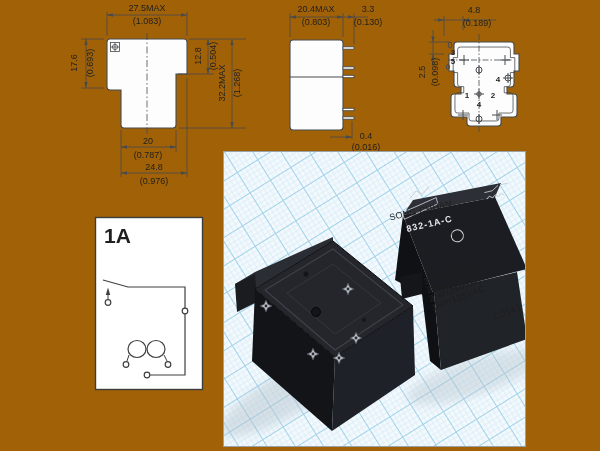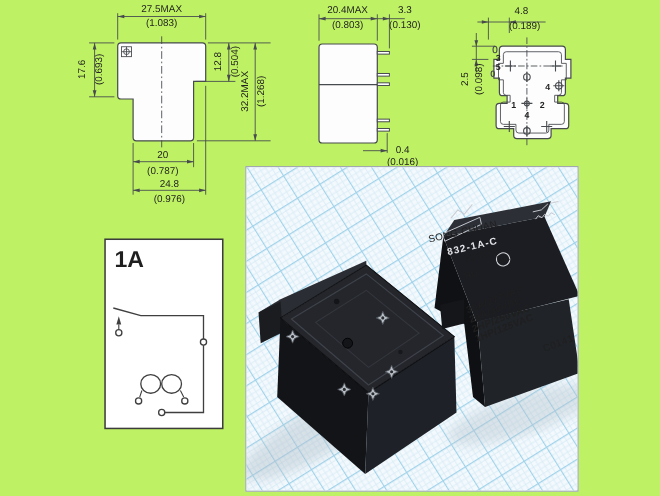--- a/index.html
+++ b/index.html
@@ -1,16 +1,16 @@
 <!DOCTYPE html>
 <html><head>
 <meta charset="utf-8">
 <style>
   html,body{margin:0;padding:0;background:#ffffff;}
-  .stage{position:relative;width:600px;height:451px;background:#bef264;overflow:hidden;
+  .stage{position:relative;width:600px;height:451px;background:#a16207;overflow:hidden;
          font-family:"Liberation Sans", sans-serif;}
   svg{display:block;}
   svg text{font-family:"Liberation Sans", sans-serif;fill:#1f1f1f;font-size:9px;}
   svg text.pin{font-size:8px;font-weight:700;}
   svg text.big{font-size:21px;font-weight:700;}
   .drawings{position:absolute;left:0;top:0;}
   .photo{position:absolute;left:223px;top:151px;width:301px;height:294px;
          border:1px solid #9aa2a8;background:#f3f9fd;}
   .lbl{fill:#e2e4e9;}
 </style>

